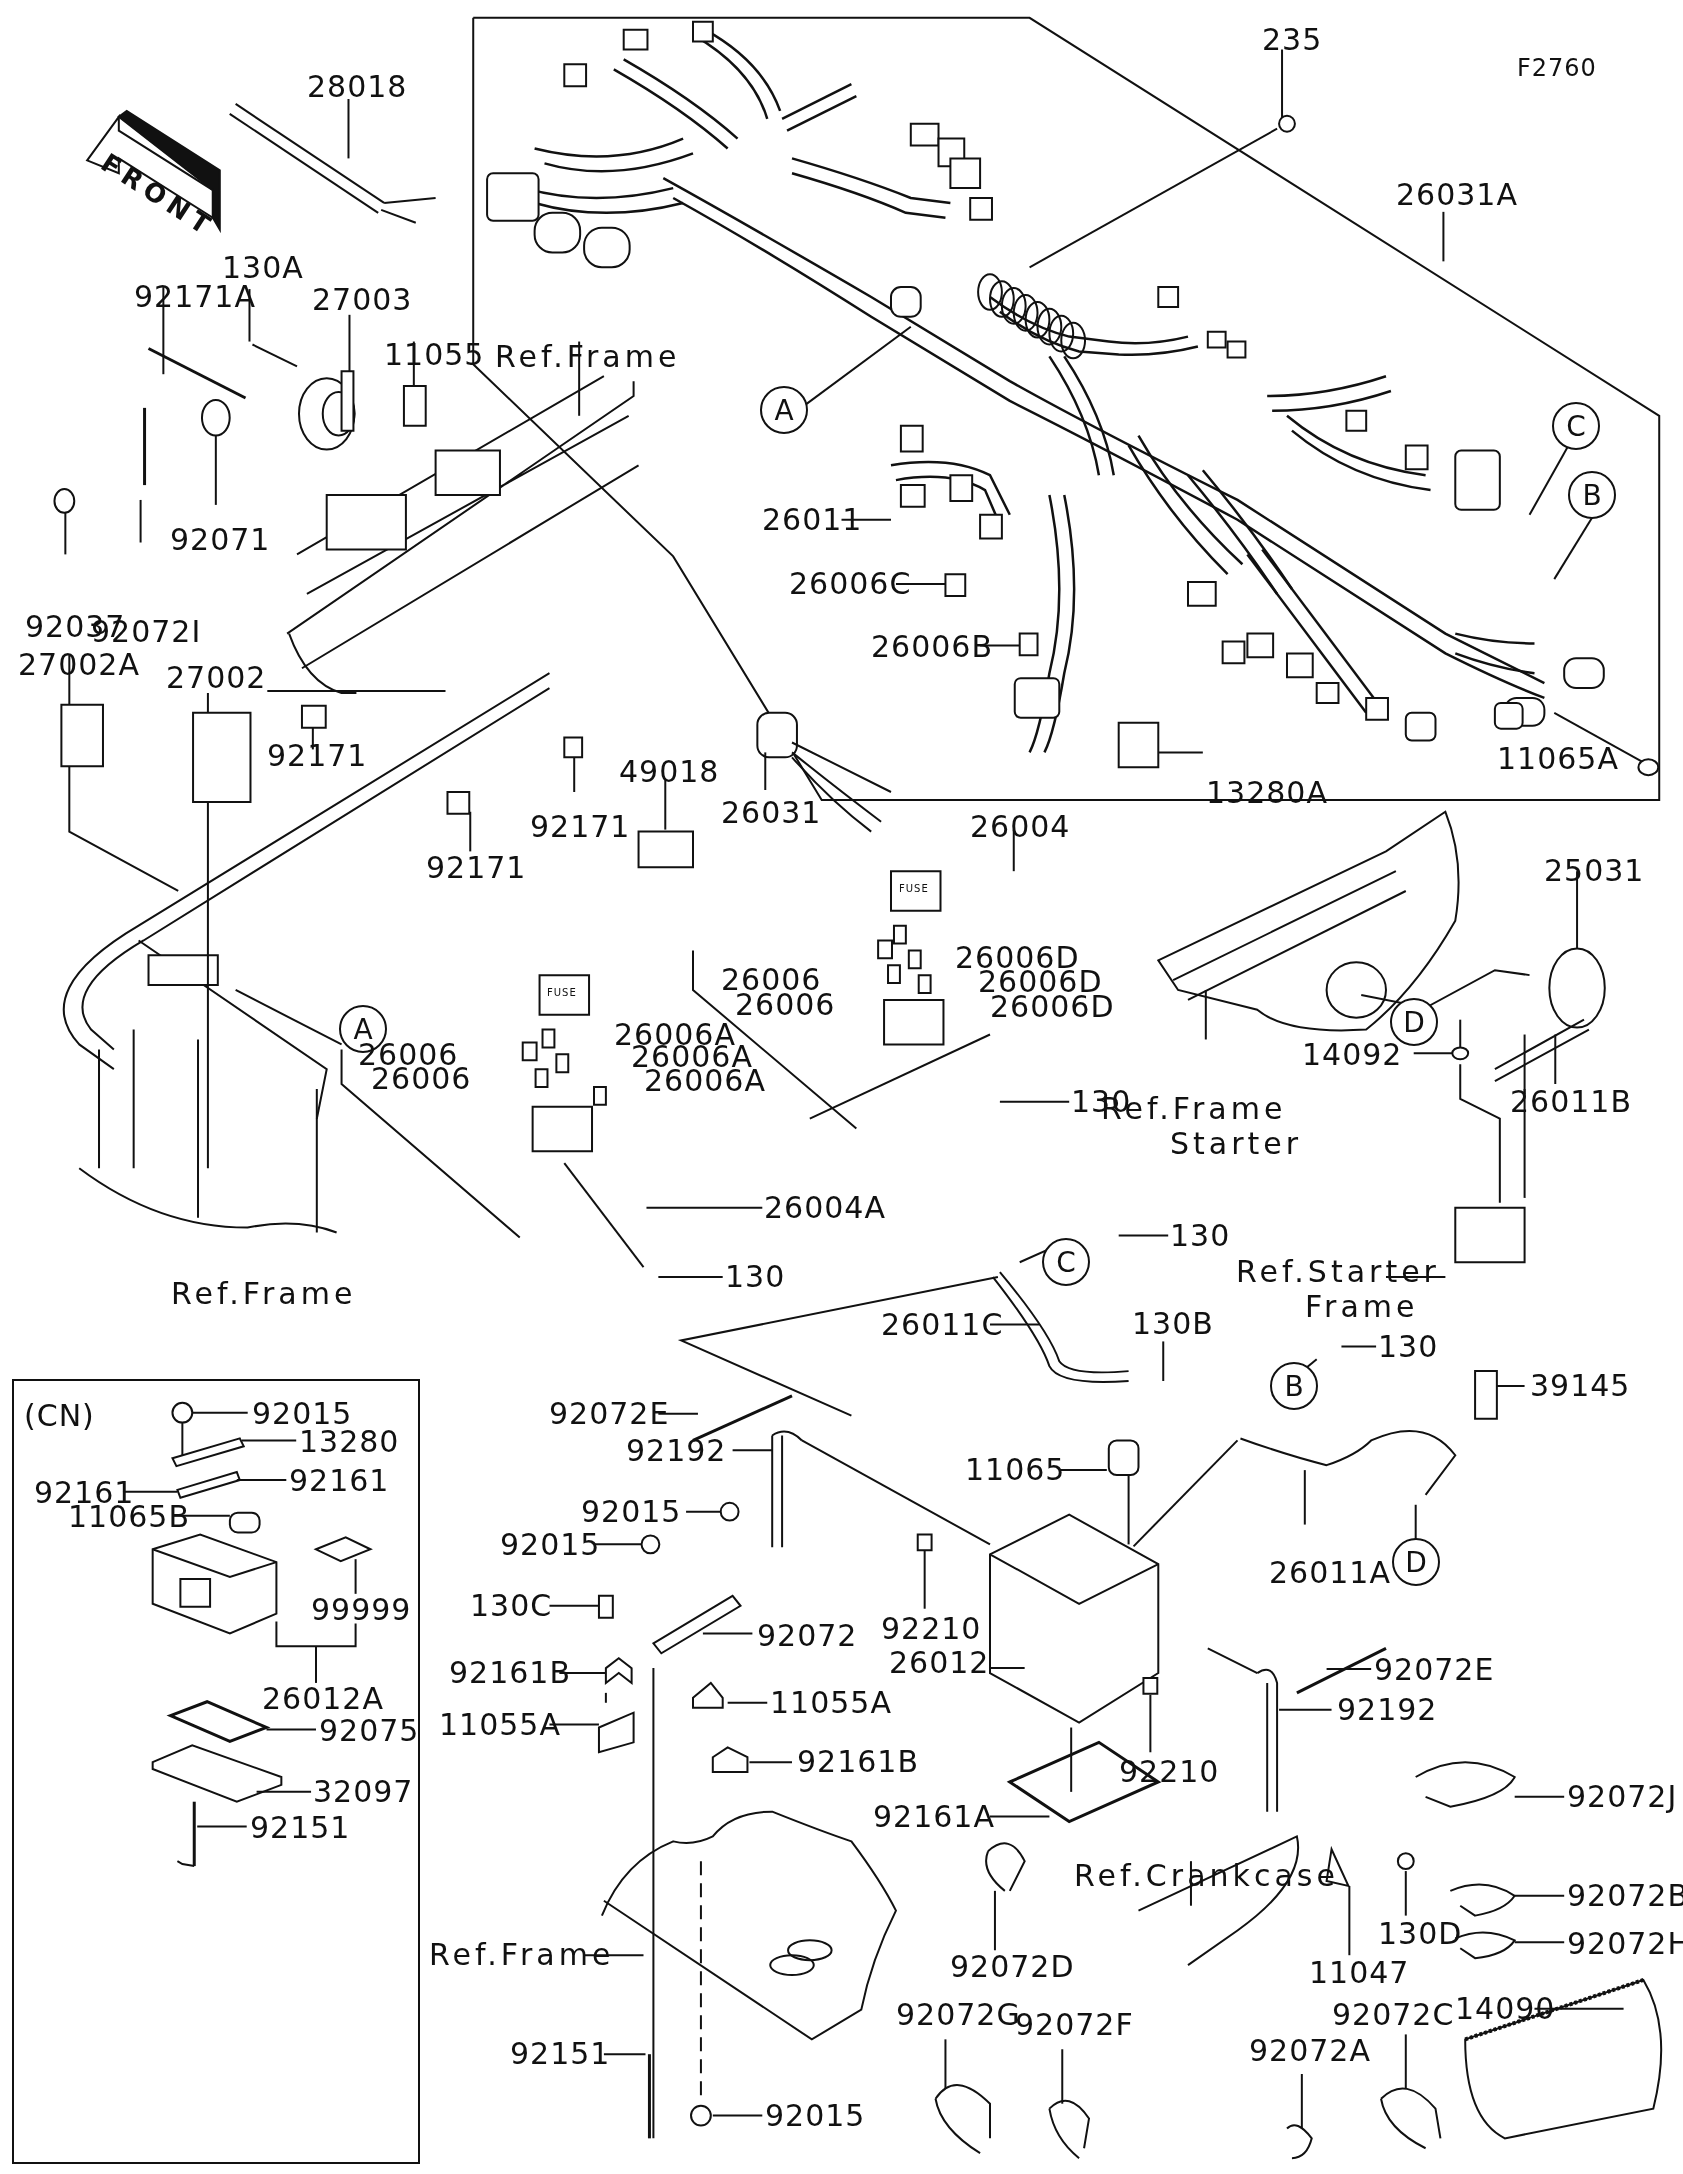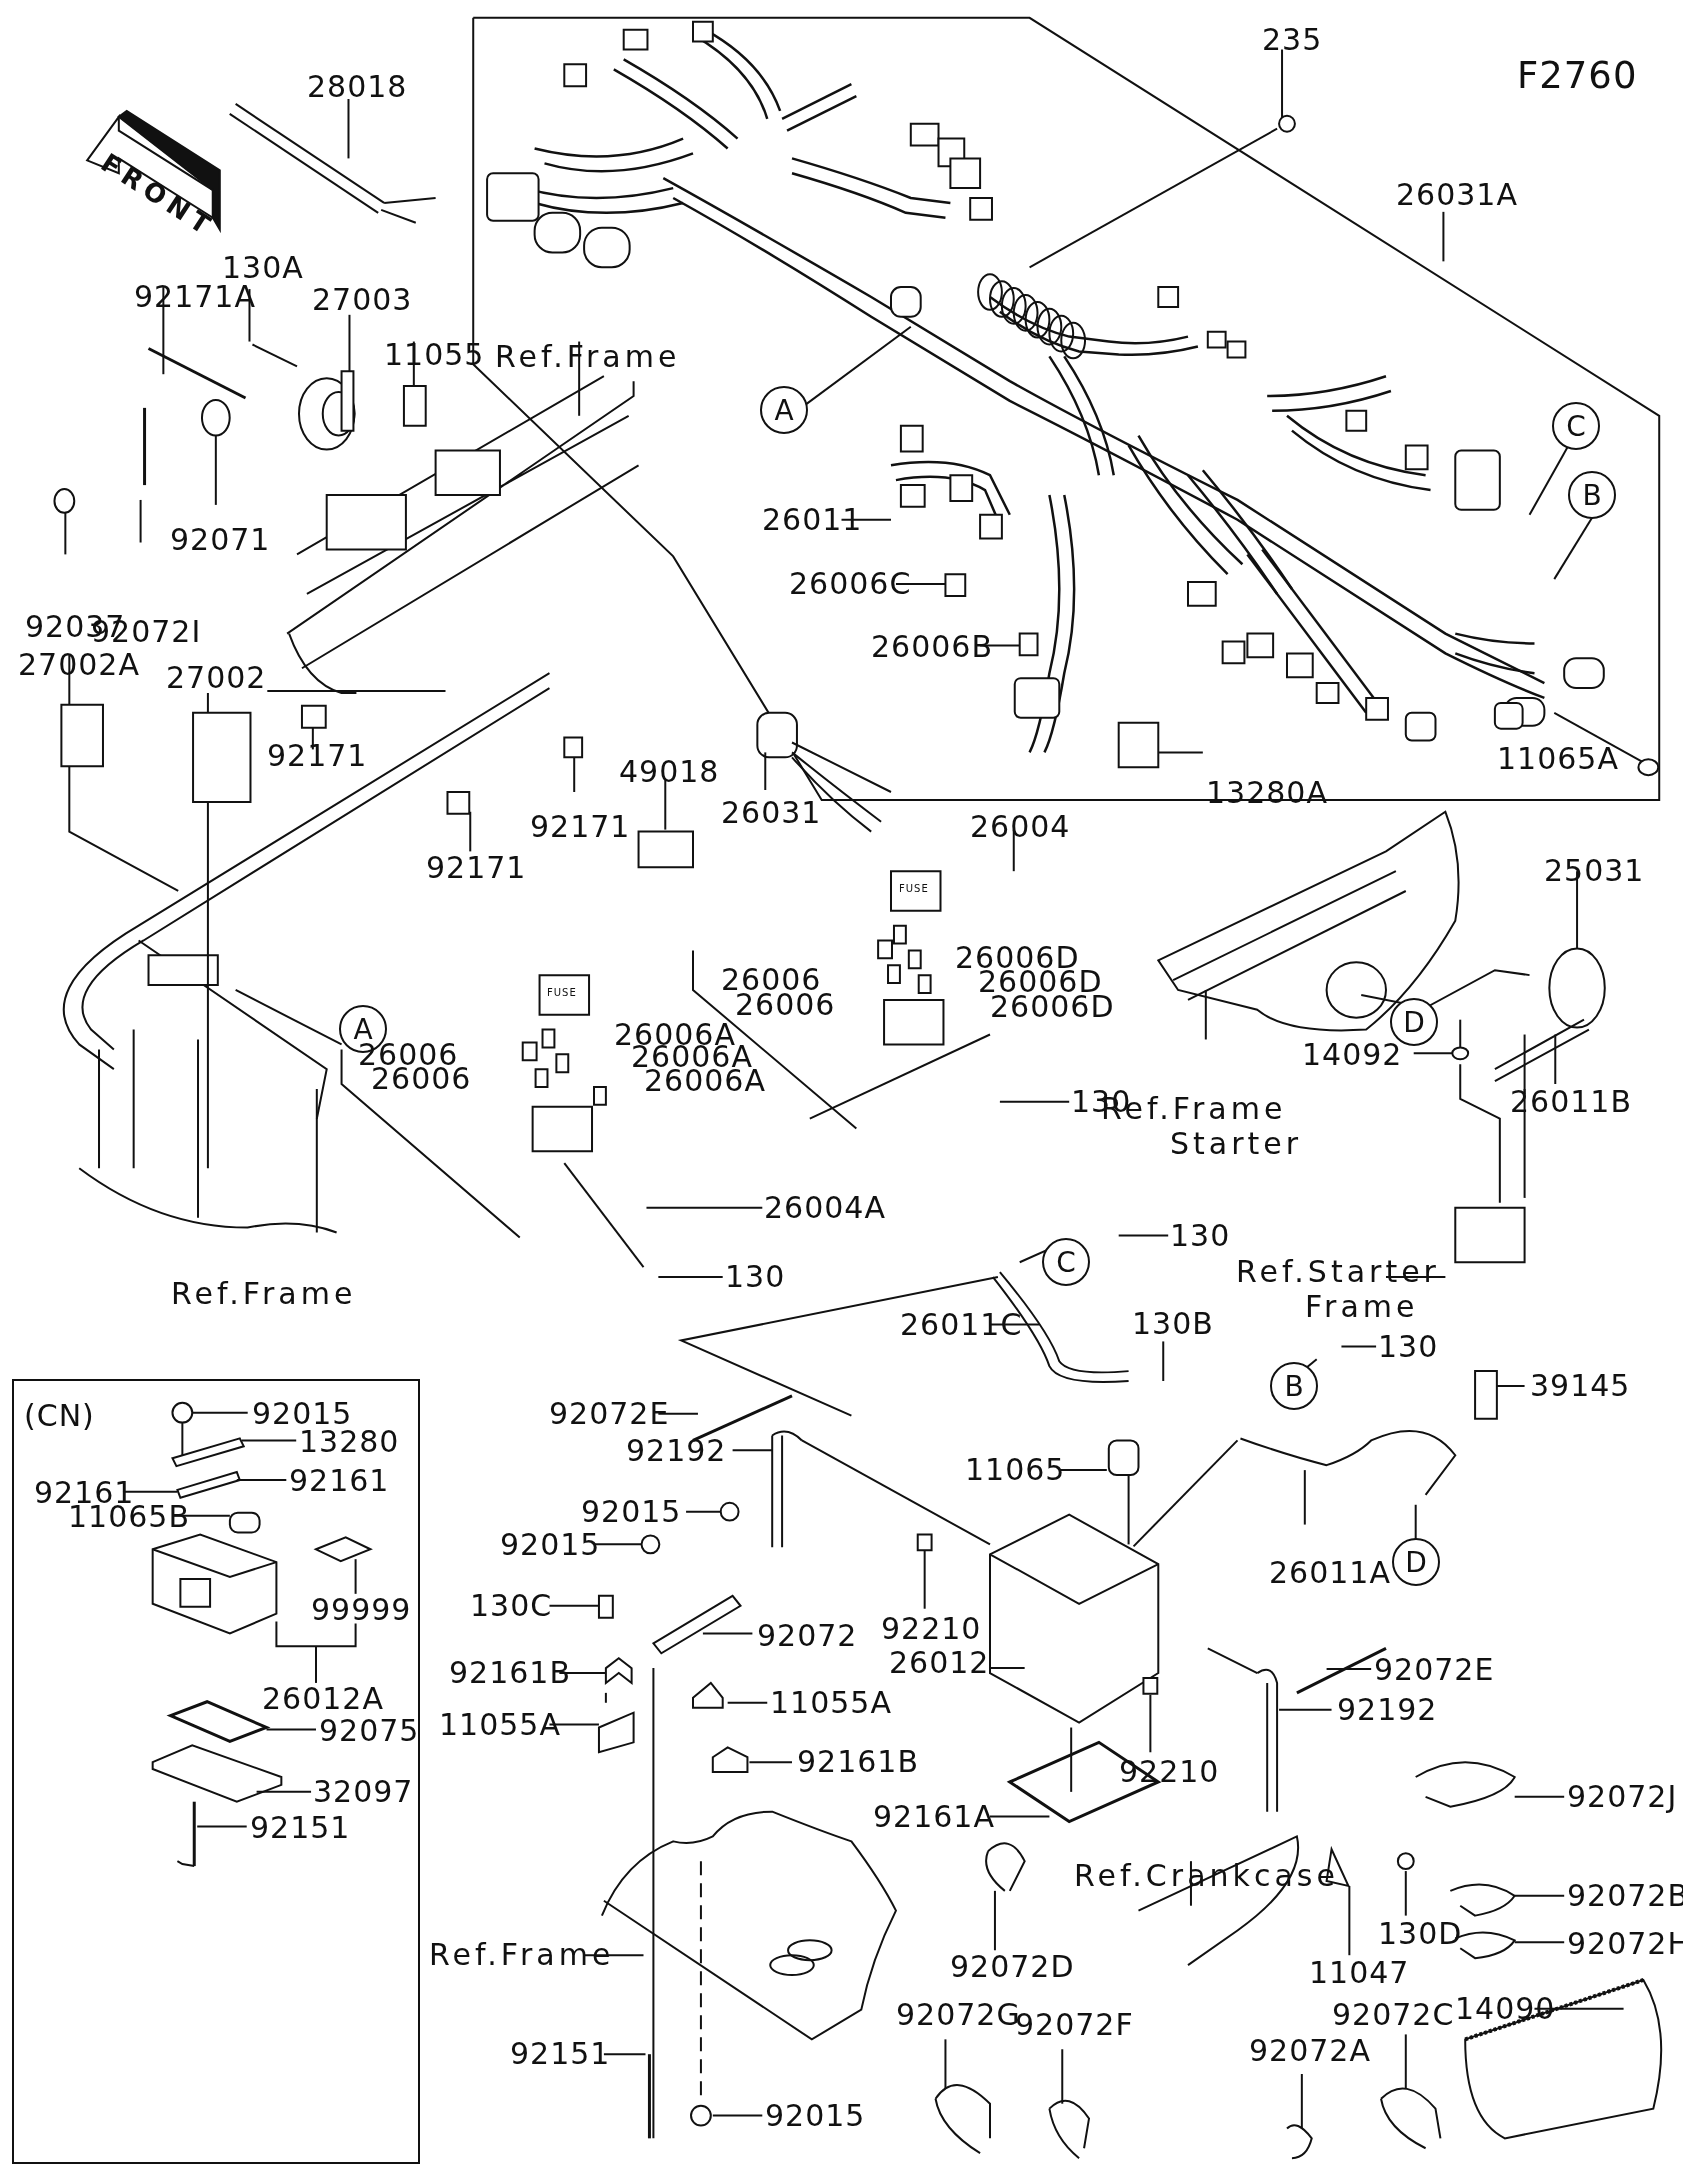--- a/index.html
+++ b/index.html
@@ -2,21 +2,21 @@
 <html><head>
   <meta charset="utf-8">
   <style>
     html, body { margin: 0; padding: 0; background: #ffffff; }
     body { width: 1683px; height: 2174px; position: relative; overflow: hidden; font-family: "DejaVu Sans Mono", monospace; }
     #diagram { position: absolute; left: 0; top: 0; width: 1683px; height: 2174px; }
     .lbl { position: absolute; font-family: "DejaVu Sans", sans-serif; font-size: 30px; color: #111; letter-spacing: 1px; white-space: nowrap; line-height: 1; }
     .ref { letter-spacing: 4px; }
     .circ { position: absolute; width: 48px; height: 48px; border: 2px solid #111; border-radius: 50%; background: #fff;
             font-family: "DejaVu Sans", sans-serif; font-size: 28px; color: #111; display: flex; align-items: center; justify-content: center; box-sizing: border-box; }
-    .fig { position: absolute; font-family: "DejaVu Sans", sans-serif; font-size: 37px; color: #111; letter-spacing: 1px; }
+    .fig { position: absolute; font-family: "DejaVu Sans", sans-serif; font-size: 24px; color: #111; letter-spacing: 1px; }
     .cn-box { position: absolute; left: 12px; top: 1379px; width: 408px; height: 785px; border: 2px solid #111; box-sizing: border-box; }
     svg line, svg path, svg polyline, svg polygon, svg rect, svg ellipse, svg circle { vector-effect: non-scaling-stroke; }
   </style>
 </head>
 <body>
 
 <svg id="diagram" viewBox="0 0 1700 2196" xmlns="http://www.w3.org/2000/svg" fill="none" stroke="#111" stroke-width="2">
 
   <polyline points="478,18 1040,18 1676,420 1676,808 830,808 680,562 478,368 478,18"></polyline>
 
@@ -441,21 +441,21 @@
 <span class="lbl" style="left:371px;top:1064px;">26006</span>
 <span class="lbl" style="left:614px;top:1020px;">26006A</span>
 <span class="lbl" style="left:631px;top:1042px;">26006A</span>
 <span class="lbl" style="left:644px;top:1066px;">26006A</span>
 <span class="lbl" style="left:764px;top:1193px;">26004A</span>
 <span class="lbl" style="left:725px;top:1262px;">130</span>
 <span class="lbl" style="left:1544px;top:856px;">25031</span>
 <span class="lbl" style="left:1302px;top:1040px;">14092</span>
 <span class="lbl" style="left:1510px;top:1087px;">26011B</span>
 <span class="lbl" style="left:1170px;top:1221px;">130</span>
-<span class="lbl" style="left:881px;top:1310px;margin-left:19px;">26011C</span>
+<span class="lbl" style="left:881px;top:1310px;">26011C</span>
 <span class="lbl" style="left:1132px;top:1309px;">130B</span>
 <span class="lbl" style="left:1378px;top:1332px;">130</span>
 <span class="lbl" style="left:1530px;top:1371px;">39145</span>
 <span class="lbl" style="left:549px;top:1399px;">92072E</span>
 <span class="lbl" style="left:626px;top:1436px;">92192</span>
 <span class="lbl" style="left:965px;top:1455px;">11065</span>
 <span class="lbl" style="left:1269px;top:1530px;margin-top:28px;">26011A</span>
 <span class="lbl" style="left:581px;top:1497px;">92015</span>
 <span class="lbl" style="left:500px;top:1530px;">92015</span>
 <span class="lbl" style="left:470px;top:1591px;">130C</span>

